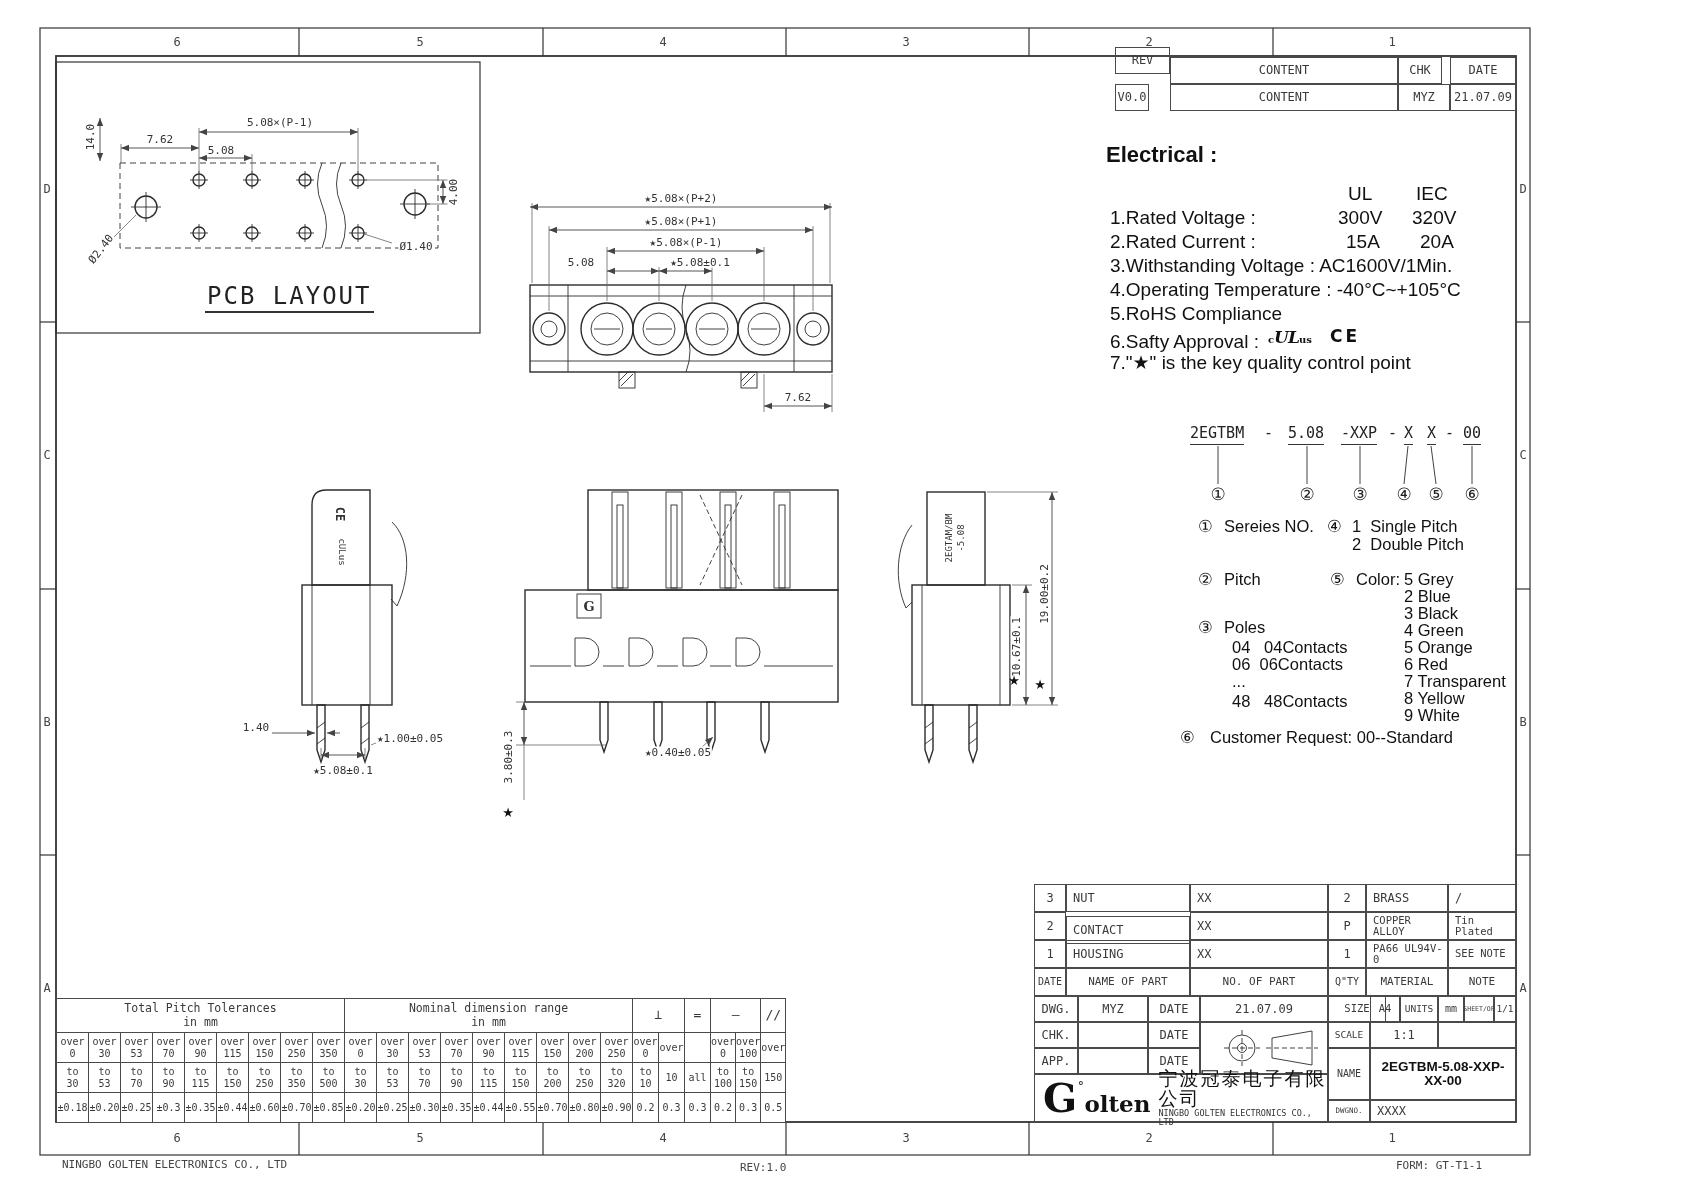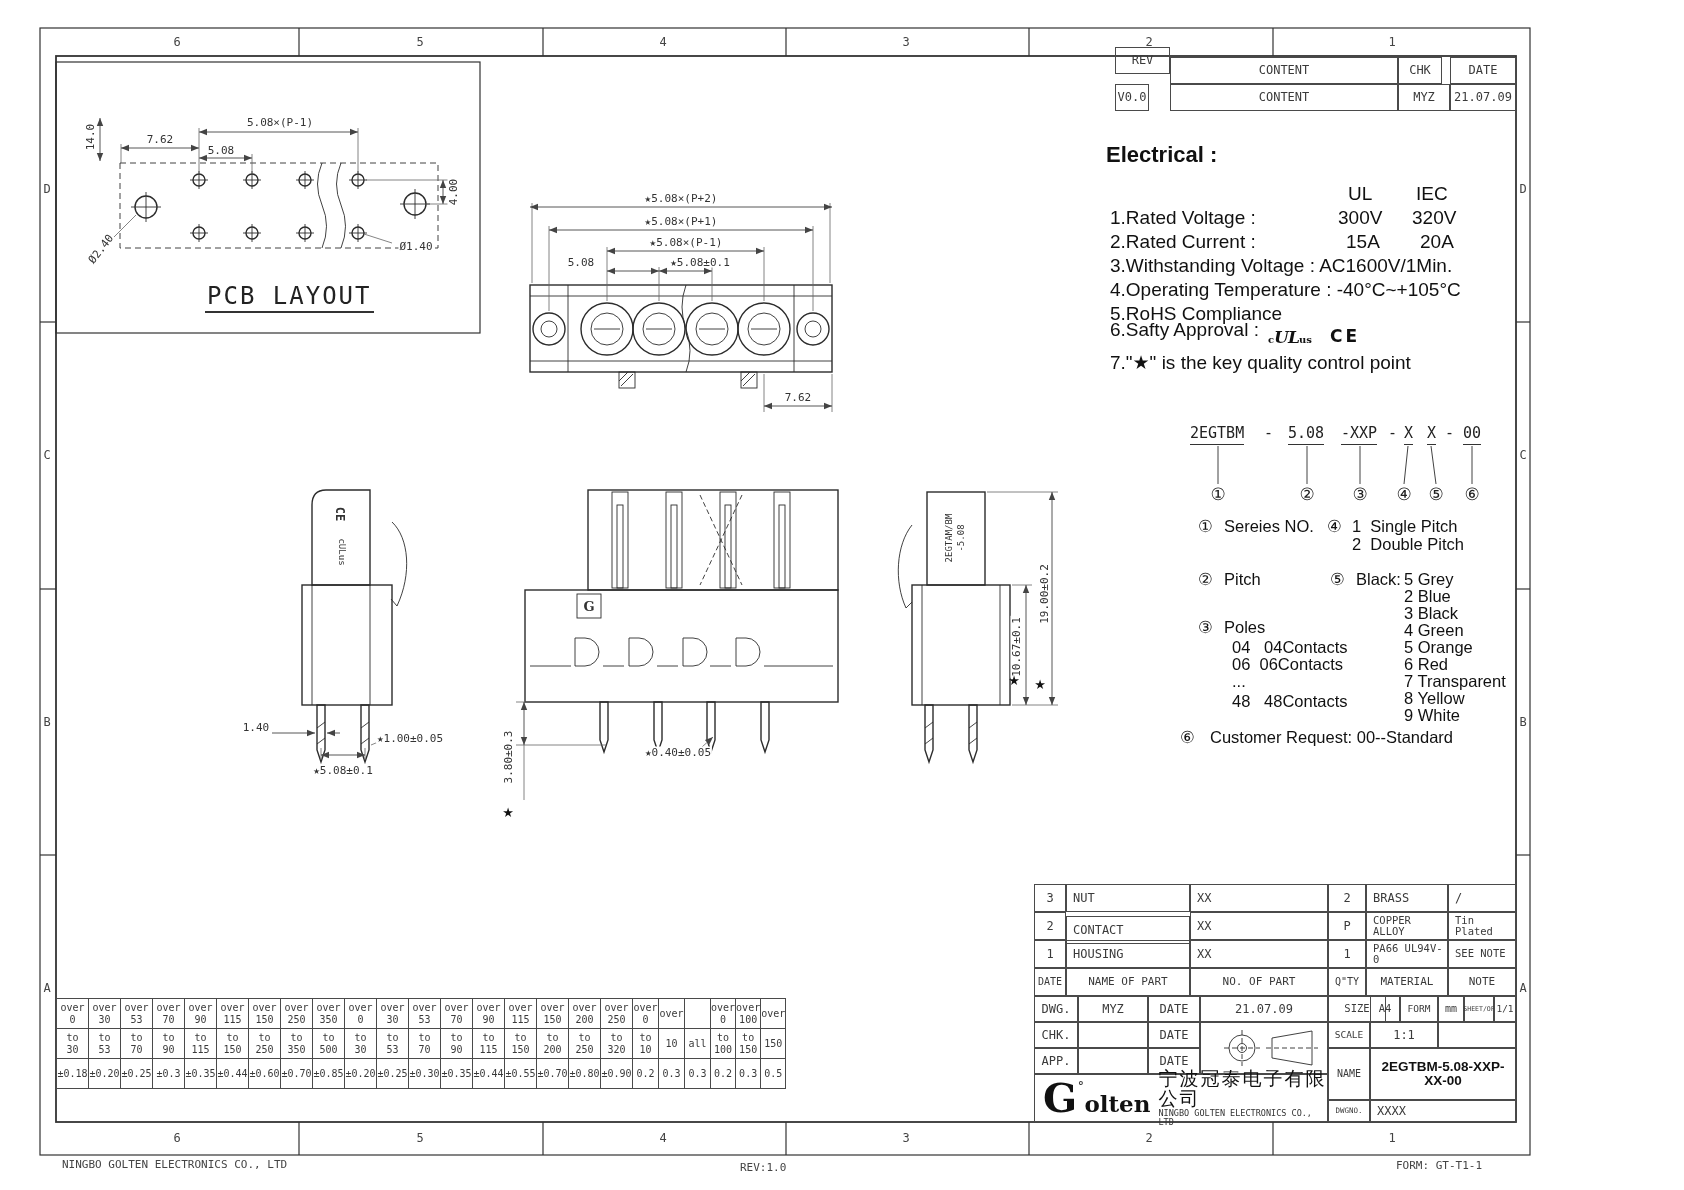--- a/index.html
+++ b/index.html
@@ -326,21 +326,21 @@
 <span class="elec" style="left:1416px;top:183px">IEC</span>
 <span class="elec" style="left:1110px;top:207px">1.Rated Voltage :</span>
 <span class="elec" style="left:1338px;top:207px">300V</span>
 <span class="elec" style="left:1412px;top:207px">320V</span>
 <span class="elec" style="left:1110px;top:231px">2.Rated Current :</span>
 <span class="elec" style="left:1346px;top:231px">15A</span>
 <span class="elec" style="left:1420px;top:231px">20A</span>
 <span class="elec" style="left:1110px;top:255px">3.Withstanding Voltage : AC1600V/1Min.</span>
 <span class="elec" style="left:1110px;top:279px">4.Operating Temperature : -40°C~+105°C</span>
 <span class="elec" style="left:1110px;top:303px">5.RoHS Compliance</span>
-<span class="elec" style="left:1110px;top:319px">6.Safty Approval :</span>
+<span class="elec" style="left:1110px;top:331px">6.Safty Approval :</span>
 <span class="elec ulmark" style="left:1268px;top:325px"><span class="c">c</span><span class="UL">UL</span><span class="us">us</span></span>
 <span class="elec cemark" style="left:1330px;top:326px">CE</span>
 <span class="elec" style="left:1110px;top:351px">7."★" is the key quality control point</span>
 
 <span class="seg u" style="left:1190px;top:424px">2EGTBM</span>
 <span class="seg" style="left:1264px;top:424px">-</span>
 <span class="seg u" style="left:1288px;top:424px">5.08</span>
 <span class="seg u" style="left:1341px;top:424px">-XXP</span>
 <span class="seg" style="left:1388px;top:424px">-</span>
 <span class="seg u" style="left:1404px;top:424px">X</span>
@@ -355,21 +355,21 @@
 <span class="circ" style="left:1472px;top:494px">⑥</span>
 
 <span class="leg" style="left:1198px;top:517px">①</span>
 <span class="leg" style="left:1224px;top:517px">Sereies NO.</span>
 <span class="leg" style="left:1327px;top:517px">④</span>
 <span class="leg" style="left:1352px;top:517px">1  Single Pitch</span>
 <span class="leg" style="left:1352px;top:535px">2  Double Pitch</span>
 <span class="leg" style="left:1198px;top:570px">②</span>
 <span class="leg" style="left:1224px;top:570px">Pitch</span>
 <span class="leg" style="left:1330px;top:570px">⑤</span>
-<span class="leg" style="left:1356px;top:570px">Black:</span>
+<span class="leg" style="left:1356px;top:570px">Color:</span>
 <span class="leg" style="left:1404px;top:570px">5 Grey</span>
 <span class="leg" style="left:1404px;top:587px">2 Blue</span>
 <span class="leg" style="left:1404px;top:604px">3 Black</span>
 <span class="leg" style="left:1404px;top:621px">4 Green</span>
 <span class="leg" style="left:1404px;top:638px">5 Orange</span>
 <span class="leg" style="left:1404px;top:655px">6 Red</span>
 <span class="leg" style="left:1404px;top:672px">7 Transparent</span>
 <span class="leg" style="left:1404px;top:689px">8 Yellow</span>
 <span class="leg" style="left:1404px;top:706px">9 White</span>
 <span class="leg" style="left:1198px;top:618px">③</span>
@@ -438,20 +438,28 @@
         <col style="width:32px">
         <col style="width:32px">
     <col style="width:26px">
         <col style="width:26px">
         <col style="width:26px">
         <col style="width:24px">
         <col style="width:20px">
         <col style="width:22px">
   </colgroup>
   <tbody>
+        <tr style="height:34px">
+    <td colspan="9" class="tt"><span>Total Pitch Tolerances</span><br><span>in mm</span></td>
+    <td colspan="9" class="tt"><span>Nominal dimension range</span><br><span>in mm</span></td>
+    <td colspan="2" class="sym">⊥</td>
+    <td class="sym">=</td>
+    <td colspan="2" class="sym">—</td>
+    <td class="sym">//</td>
+  </tr>
   <tr style="height:30px">
     <td>over
 0</td>
     <td>over
 30</td>
     <td>over
 53</td>
     <td>over
 70</td>
     <td>over
@@ -592,21 +600,21 @@
 <div class="cell" style="left:1328px;top:968px;width:38px;height:28px;font-size:10px">Q"TY</div>
 <div class="cell" style="left:1366px;top:968px;width:82px;height:28px;font-size:11px">MATERIAL</div>
 <div class="cell" style="left:1448px;top:968px;width:68px;height:28px;font-size:11px">NOTE</div>
 
 <div class="cell" style="left:1034px;top:996px;width:44px;height:26px">DWG.</div>
 <div class="cell" style="left:1078px;top:996px;width:70px;height:26px">MYZ</div>
 <div class="cell" style="left:1148px;top:996px;width:52px;height:26px">DATE</div>
 <div class="cell" style="left:1200px;top:996px;width:128px;height:26px">21.07.09</div>
 <div class="cell" style="left:1328px;top:996px;width:58px;height:26px;font-size:10.5px">SIZE</div>
 <div class="cell" style="left:1370px;top:996px;width:30px;height:26px;font-size:10.5px">A4</div>
-<div class="cell" style="left:1400px;top:996px;width:38px;height:26px;font-size:9.5px">FORM</div>
+<div class="cell" style="left:1400px;top:996px;width:38px;height:26px;font-size:9.5px">UNITS</div>
 <div class="cell" style="left:1438px;top:996px;width:26px;height:26px;font-size:10px">mm</div>
 <div class="cell" style="left:1464px;top:996px;width:30px;height:26px;font-size:6.5px">SHEET/OF</div>
 <div class="cell" style="left:1494px;top:996px;width:22px;height:26px;font-size:9.5px">1/1</div>
 <div class="cell" style="left:1034px;top:1022px;width:44px;height:26px">CHK.</div>
 <div class="cell" style="left:1078px;top:1022px;width:70px;height:26px"></div>
 <div class="cell" style="left:1148px;top:1022px;width:52px;height:26px">DATE</div>
 <div class="cell" style="left:1200px;top:1022px;width:128px;height:52px"></div>
 <div class="cell" style="left:1328px;top:1022px;width:42px;height:26px;font-size:9.5px">SCALE</div>
 <div class="cell" style="left:1370px;top:1022px;width:68px;height:26px">1:1</div>
 <div class="cell" style="left:1438px;top:1022px;width:78px;height:26px"></div>

